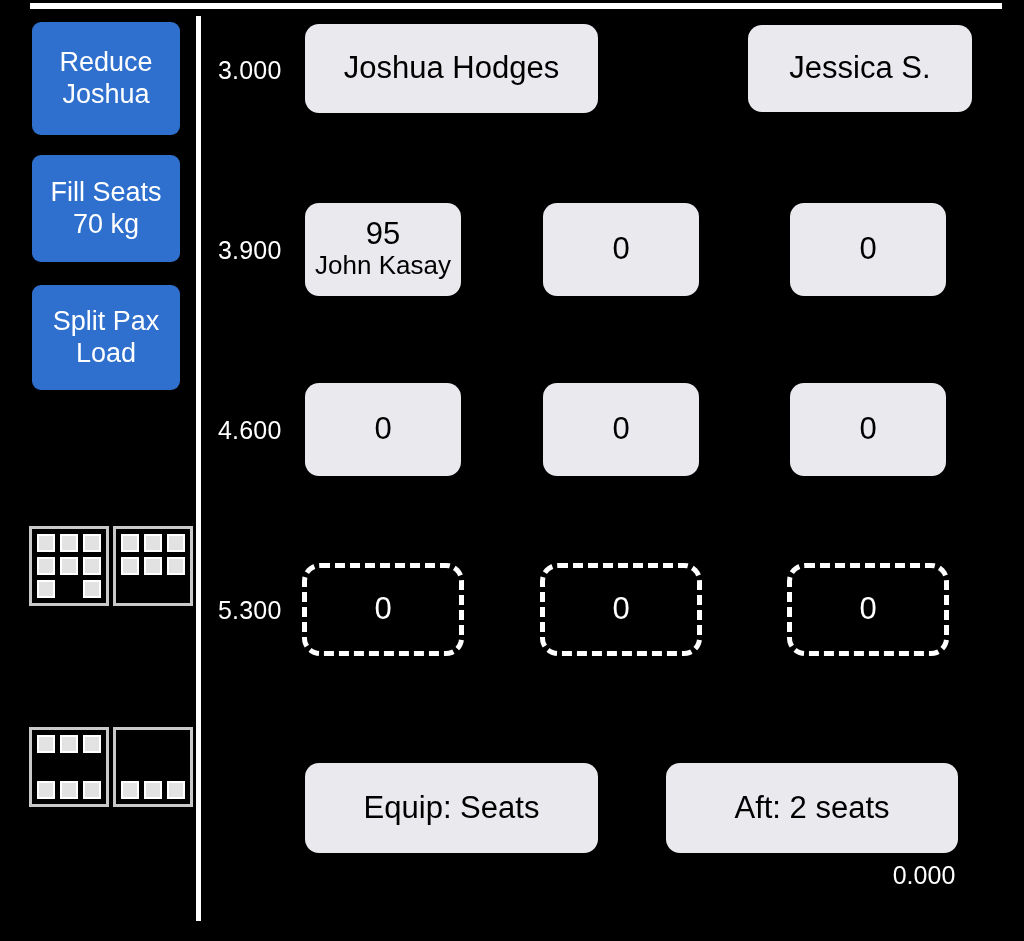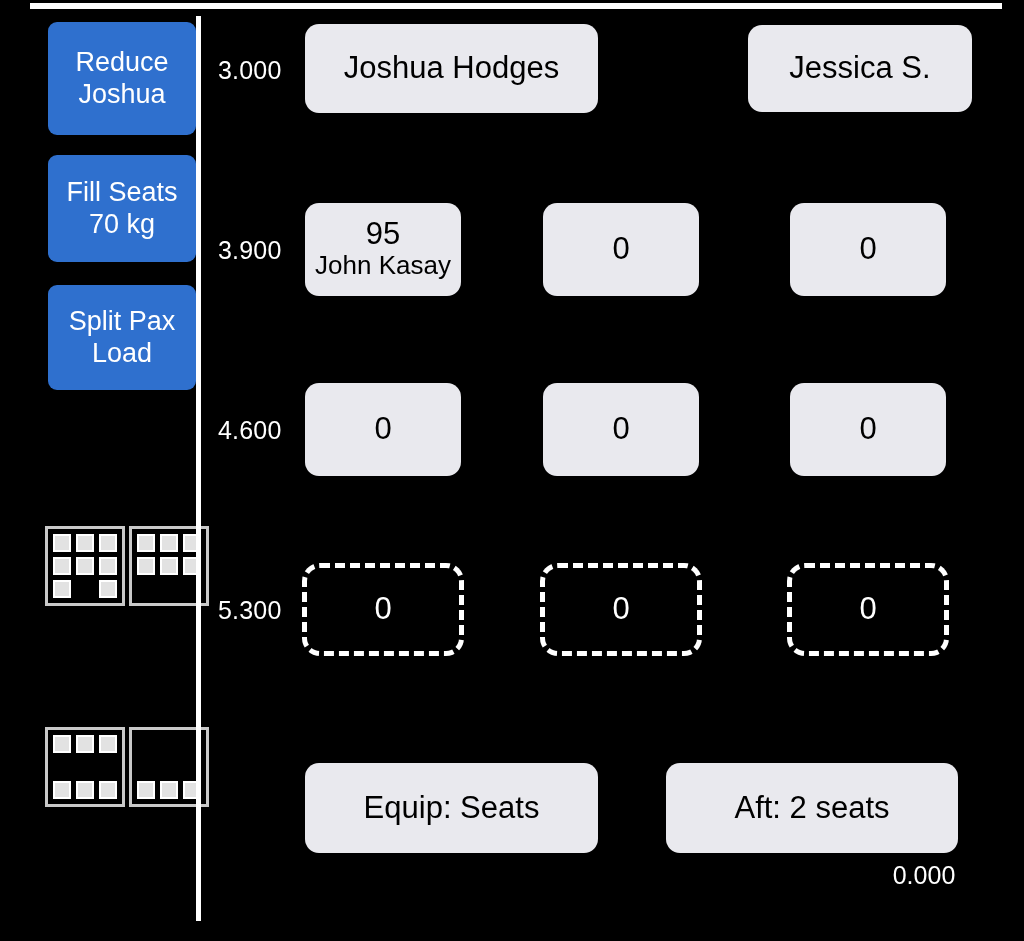--- a/index.html
+++ b/index.html
@@ -12,21 +12,21 @@
   #root { position: relative; width: 1024px; height: 941px; background: #000; }
 
   
   .top-rule {
     position: absolute; left: 30px; top: 3px;
     width: 972px; height: 6px;
     background: #ffffff;
   }
 
   
-  .sidebar { position: absolute; left: 16px; top: 0; width: 198px; height: 941px; }
+  .sidebar { position: absolute; left: 0; top: 0; width: 198px; height: 941px; }
   .side-btn {
     position: absolute; left: 32px; width: 148px;
     background: #2f70ce;
     border-radius: 9px;
     color: #ffffff;
     display: flex; flex-direction: column;
     align-items: center; justify-content: center;
     line-height: 1.16;
     font-size: 27px;
     text-align: center;

